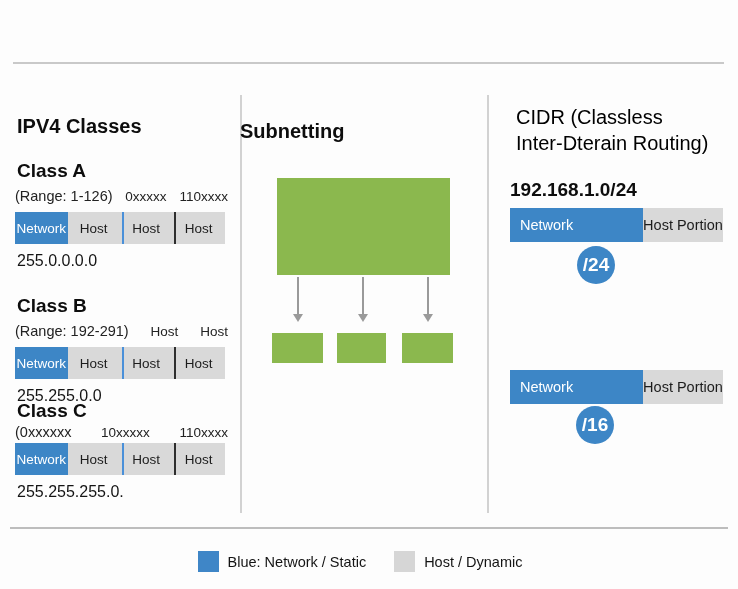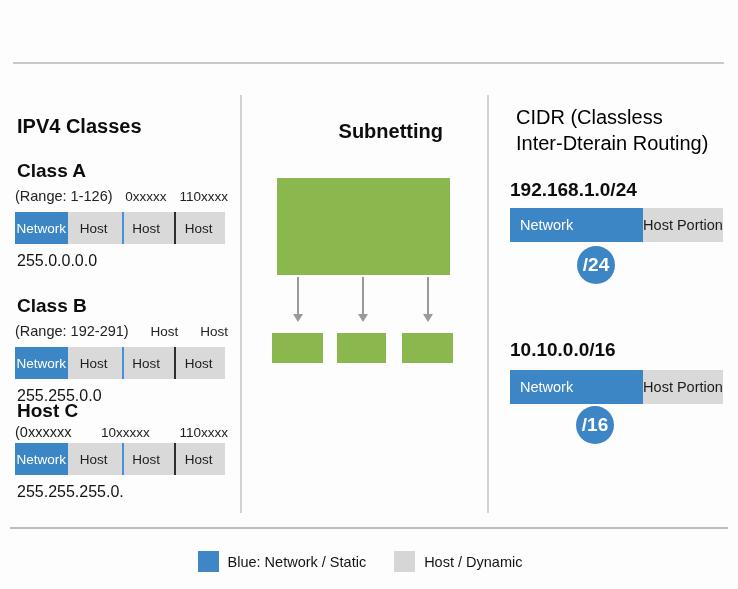--- a/index.html
+++ b/index.html
@@ -30,21 +30,21 @@
   .class-bar { position:absolute; left:0; top:52px; width:210px; height:32px; display:flex; }
   .seg { display:flex; align-items:center; justify-content:center; font-size:13.5px; }
   .seg-network { width:25%; background:#3d86c6; color:#ffffff; }
   .seg-host { width:25%; background:#d9d9d9; color:#1c1c1c; }
   .bar-divider { position:absolute; top:0; width:2px; height:32px; }
   .bar-divider.blue { left:51%; background:#4a90d9; }
   .bar-divider.dark { left:75.5%; background:#2e2e2e; }
   .class-mask { position:absolute; left:2px; top:92px; font-size:16px; color:#141414; }
 
   
-  .subnet-heading { left:240px; top:120px; width:203px; text-align:right; }
+  .subnet-heading { left:240px; top:120px; width:203px; text-align:left; }
   .big-net { left:277px; top:178px; width:173px; height:97px; background:#8bb84e; }
   .small-net { top:333px; height:30px; background:#8bb84e; }
   .small-net.n1 { left:272px; width:51px; }
   .small-net.n2 { left:337px; width:49px; }
   .small-net.n3 { left:402px; width:51px; }
   .arrow { top:277px; width:2px; height:37px; background:#9a9a9a; }
   .arrow::after { content:""; position:absolute; left:-4px; bottom:-8px;
     border:5px solid transparent; border-bottom:none; border-top:8px solid #9a9a9a; }
   .arrow.a1 { left:297px; } .arrow.a2 { left:362px; } .arrow.a3 { left:427px; }
   .subnet-desc { left:242px; top:403px; width:243px; text-align:center; font-size:15.5px;
@@ -116,21 +116,21 @@
       <div class="seg seg-host">Host</div>
       <div class="seg seg-host">Host</div>
       <div class="seg seg-host">Host</div>
       <div class="bar-divider blue"></div>
       <div class="bar-divider dark"></div>
     </div>
     <div class="class-mask">255.255.0.0</div>
   </div>
 
   <div class="abs class-block block-c">
-    <div class="class-name">Host C</div>
+    <div class="class-name">Class C</div>
     <div class="sublabels" style="top:24px;">
       <span class="sublabel first">(0xxxxxx</span>
       <span class="sublabel">10xxxxx</span>
       <span class="sublabel">110xxxx</span>
     </div>
     <div class="class-bar" style="top:43px;">
       <div class="seg seg-network">Network</div>
       <div class="seg seg-host">Host</div>
       <div class="seg seg-host">Host</div>
       <div class="seg seg-host">Host</div>
@@ -154,21 +154,20 @@
     <div>Inter-Dterain Routing)</div>
   </div>
 
   <div class="abs cidr-address addr-1">192.168.1.0/24</div>
   <div class="abs cidr-bar cbar-1">
     <div class="net">Network</div>
     <div class="host">Host Portion</div>
   </div>
   <div class="abs badge badge-1">/24</div>
 
-  <div class="abs cidr-address addr-2">10.10.0.0/16</div>
   <div class="abs cidr-bar cbar-2">
     <div class="net">Network</div>
     <div class="host">Host Portion</div>
   </div>
   <div class="abs badge badge-2">/16</div>
 
   <div class="abs legend">
     <div class="legend-item">
       <div class="swatch swatch-blue"></div>
       <div class="legend-label">Blue: Network / Static</div>

